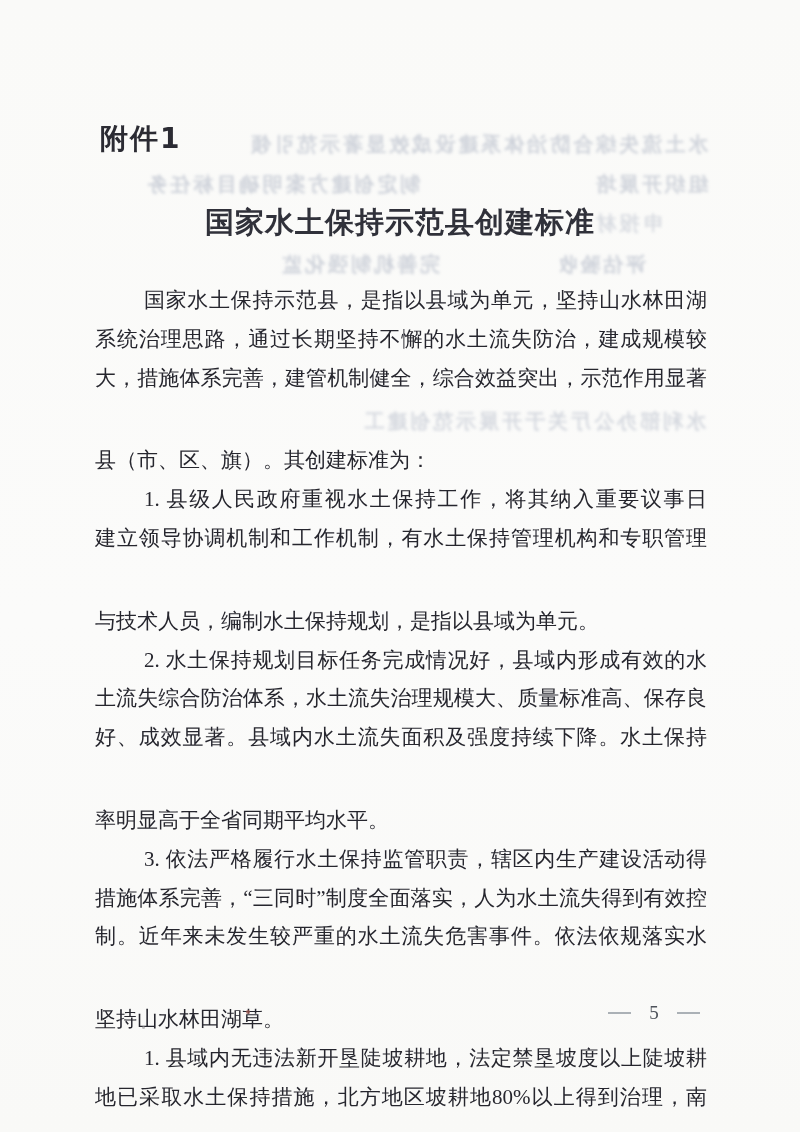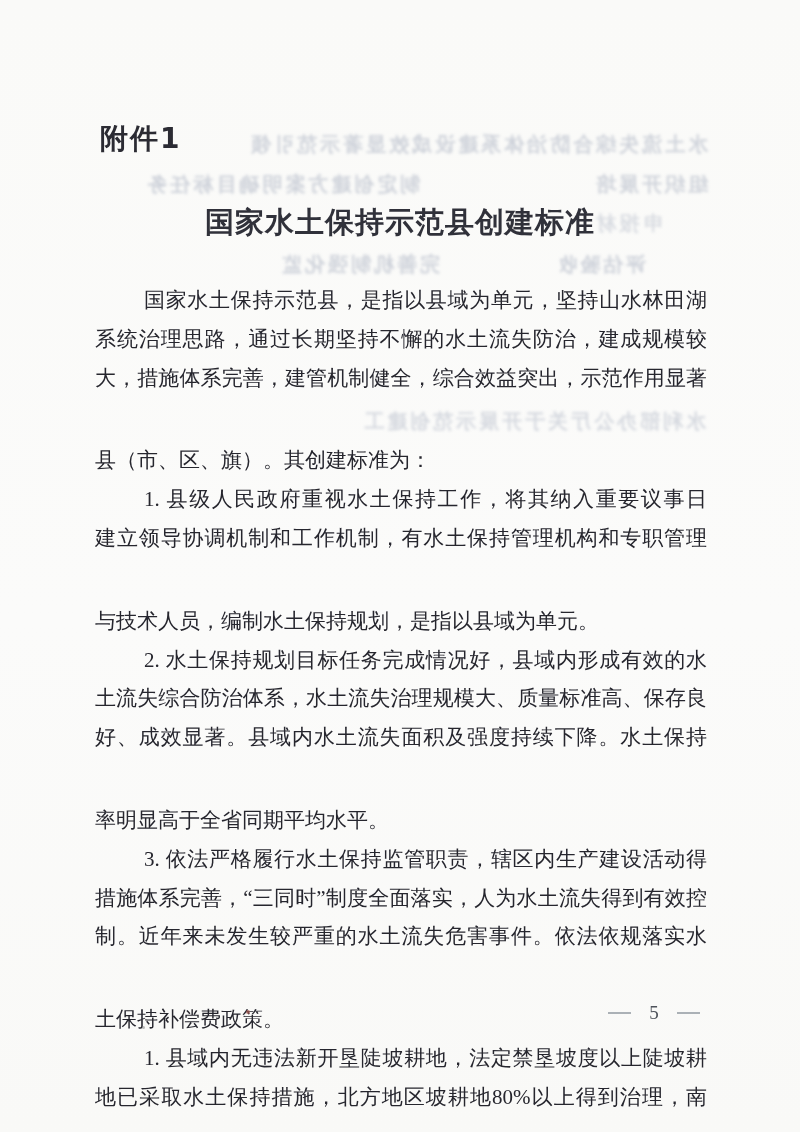--- a/index.html
+++ b/index.html
@@ -103,21 +103,21 @@
     <div class="line end">与技术人员，编制水土保持规划，是指以县域为单元。</div>
 
     <div class="line indent">2. 水土保持规划目标任务完成情况好，县域内形成有效的水</div>
     <div class="line">土流失综合防治体系，水土流失治理规模大、质量标准高、保存良</div>
     <div class="line">好、成效显著。县域内水土流失面积及强度持续下降。水土保持</div>
     <div class="line end">率明显高于全省同期平均水平。</div>
 
     <div class="line indent">3. 依法严格履行水土保持监管职责，辖区内生产建设活动得</div>
     <div class="line">措施体系完善，“三同时”制度全面落实，人为水土流失得到有效控</div>
     <div class="line">制。近年来未发生较严重的水土流失危害事件。依法依规落实水</div>
-    <div class="line end">土保持补偿费政策。</div>
+    <div class="line end">坚持山水林田湖草。</div>
 
     <div class="line indent">1. 县域内无违法新开垦陡坡耕地，法定禁垦坡度以上陡坡耕</div>
     <div class="line">地已采取水土保持措施，北方地区坡耕地80%以上得到治理，南</div>
     <div class="line end">方地区坡耕地60%以上得到治理。</div>
   </div>
 
   <div class="footer">
     <div class="dash"></div>
     <div class="pagenum">5</div>
     <div class="dash"></div>

